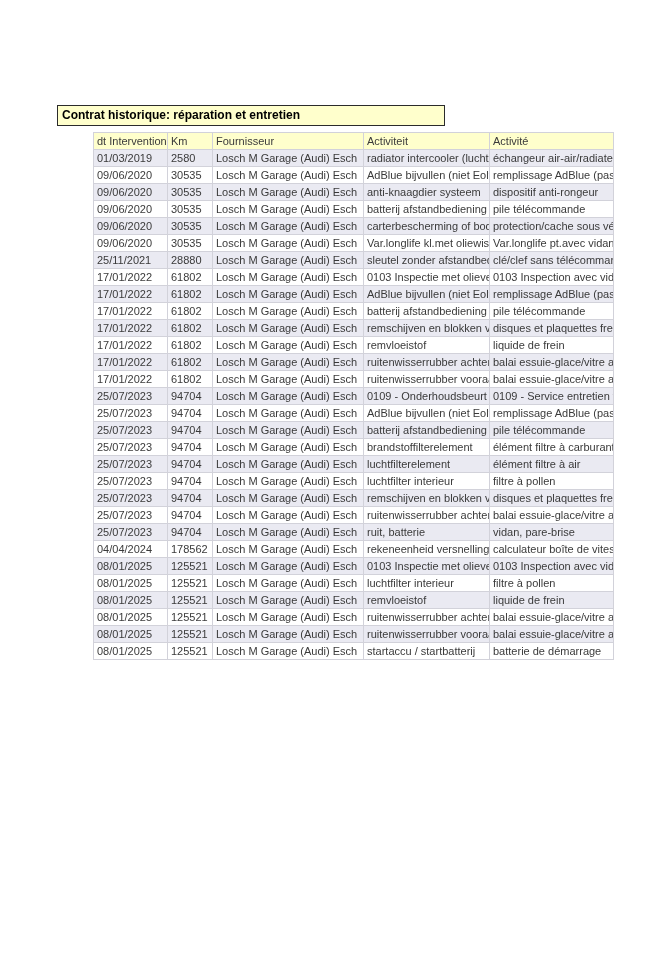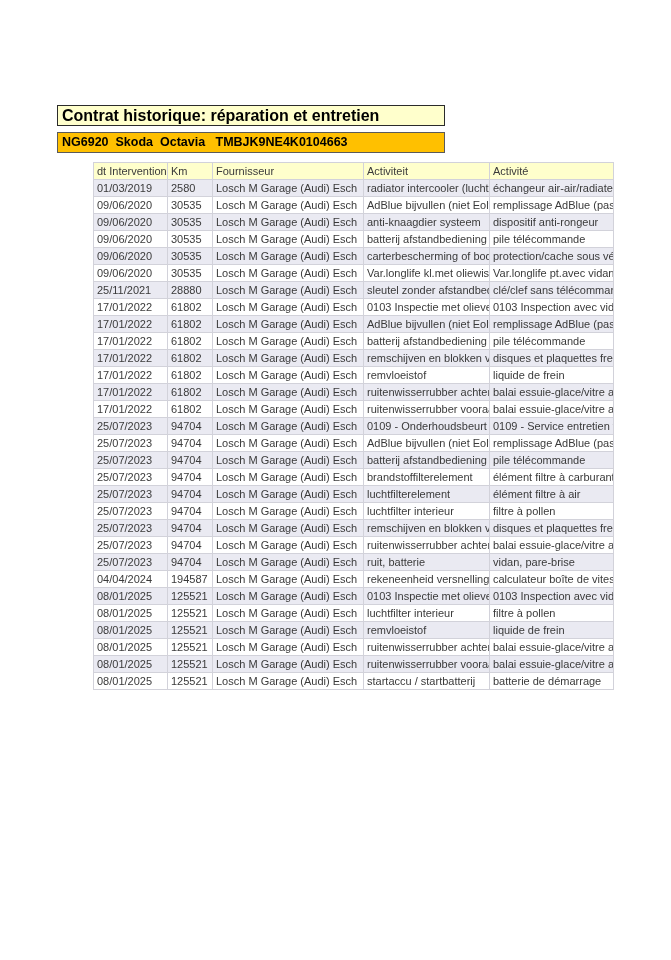--- a/index.html
+++ b/index.html
@@ -20,21 +20,21 @@
     top: 105px;
     width: 522px;
   }
   .title-box {
     box-sizing: border-box;
     width: 388px;
     height: 21px;
     line-height: 19px;
     background: var(--title-bg, #FFFFCC);
     border: 1px solid #2b2b2b;
-    font-size: 16px;
+    font-size: 12px;
     font-weight: bold;
     color: #000000;
     padding-left: 4px;
     white-space: nowrap;
     overflow: hidden;
     margin-bottom: 6px;
   }
   .vehicle-box {
     box-sizing: border-box;
     width: 388px;
@@ -76,21 +76,20 @@
     background: var(--alt-row-bg, #EAEAF2);
   }
 </style>
 </head>
 <body>
 
 <div class="content">
 
   <div class="title-box">Contrat historique: réparation et entretien</div>
 
-  <div class="vehicle-box">NG6920  Skoda  Octavia   TMBJK9NE4K0104663</div>
 
   <table class="history">
     <colgroup>
       <col style="width:74px">
       <col style="width:45px">
       <col style="width:151px">
       <col style="width:126px">
       <col style="width:124px">
     </colgroup>
     <thead>
@@ -259,21 +258,21 @@
         </tr>
         <tr class="alt">
           <td>25/07/2023</td>
           <td>94704</td>
           <td>Losch M Garage (Audi) Esch</td>
           <td>ruit, batterie</td>
           <td>vidan, pare-brise</td>
         </tr>
         <tr>
           <td>04/04/2024</td>
-          <td>194587</td>
+          <td>178562</td>
           <td>Losch M Garage (Audi) Esch</td>
           <td>rekeneenheid versnellingsb</td>
           <td>calculateur boîte de vites</td>
         </tr>
         <tr class="alt">
           <td>08/01/2025</td>
           <td>125521</td>
           <td>Losch M Garage (Audi) Esch</td>
           <td>0103 Inspectie met olieverv</td>
           <td>0103 Inspection avec vid</td>

